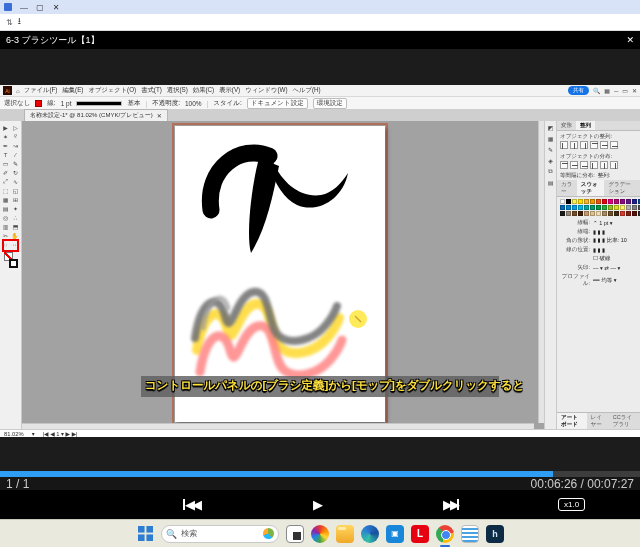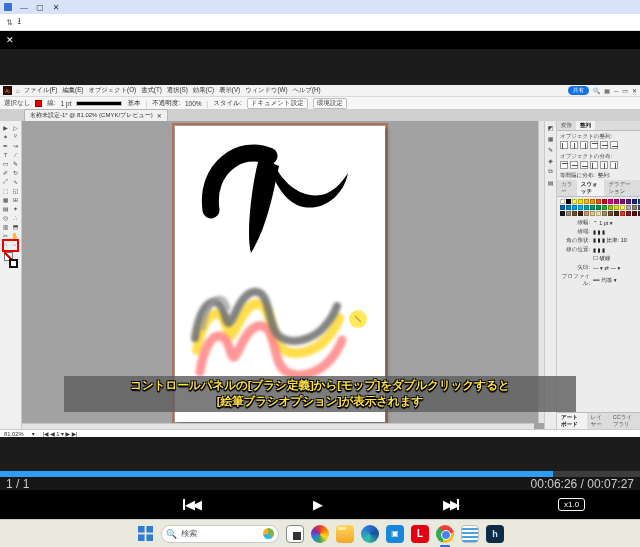--- a/index.html
+++ b/index.html
@@ -90,21 +90,21 @@
   .al-b::before { left:1px; bottom:1px; width:6px; height:1px; }
   .swatch-grid { display:grid; grid-template-columns:repeat(14,5px); gap:1px; padding:2px 3px; }
   .swatch { width:5px; height:5px; border:1px solid rgba(0,0,0,.25); }
   .stroke-row { display:flex; gap:3px; padding:1px 3px; align-items:center; }
   .stroke-label { width:30px; text-align:right; color:#444; flex:none; }
   .stroke-value { color:#222; }
   .bottom-tabs { margin-top:auto; display:flex; background:#dcdcdc; border-top:1px solid #bdbdbd; }
   #ai-statusbar { height:8px; background:#fff; border-top:1px solid #ccc; display:flex; align-items:center; gap:8px; padding:0 4px; font-size:5.8px; color:#333; }
 
   
-  #caption { left:50%; transform:translateX(-50%); top:327px; width:512px;
+  #caption { left:50%; transform:translateX(-50%); top:327px; width:358px;
     background:rgba(95,95,95,.82); text-align:center; padding:2px 4px 3px; }
   .cap-line { font-size:11.5px; font-weight:bold; color:#ffe23e; line-height:1.35; white-space:nowrap;
     text-shadow:-1px -1px 0 #000, 1px -1px 0 #000, -1px 1px 0 #000, 1px 1px 0 #000, 0 2px 1px #000; }
 
   
   #progress { top:471px; left:0; width:640px; height:6px; background:#3d3d3d; }
   #progress-fill { height:100%; background:#2f9df4; }
   #info-row { top:477px; left:0; width:640px; height:13px; background:#161616;
     display:flex; align-items:center; justify-content:space-between; padding:0 6px; }
   .info-text { color:#ccc; font-size:12px;text-align:center; }
@@ -159,20 +159,21 @@
     <span class="win-ctl">▢</span>
     <span class="win-ctl">✕</span>
   </div>
 
   <div id="chrome-urlbar" class="abs">
     <span class="url-ico">⇅</span>
     <span class="dl-ico">⭳</span>
   </div>
 
   <div id="lesson-header" class="abs">
+    <span id="lesson-title">6-3 ブラシツール【1】</span>
     <span id="lesson-close">✕</span>
   </div>
 
   <div id="video" class="abs">
 
     <div id="ai-window" class="abs">
 
       <div id="ai-menubar">
         <span id="ai-logo">Ai</span>
         <span class="mini-ico">⌂</span>
@@ -432,21 +433,20 @@
 
       <div id="ai-statusbar">
         <span>81.02%</span>
         <span>▾</span>
         <span>|◀  ◀   1 ▾   ▶  ▶|</span>
       </div>
     </div>
 
     <div id="caption" class="abs">
       <div class="cap-line">コントロールパネルの[ブラシ定義]から[モップ]をダブルクリックすると</div>
-      <div class="cap-line">[絵筆ブラシオプション]が表示されます</div>
     </div>
   </div>
 
   <div id="progress" class="abs">
     <div id="progress-fill" style="width: 86.4%;"></div>
   </div>
 
   <div id="info-row" class="abs">
     <span class="info-text">1 / 1</span>
     <span class="info-text">00:06:26 / 00:07:27</span>

